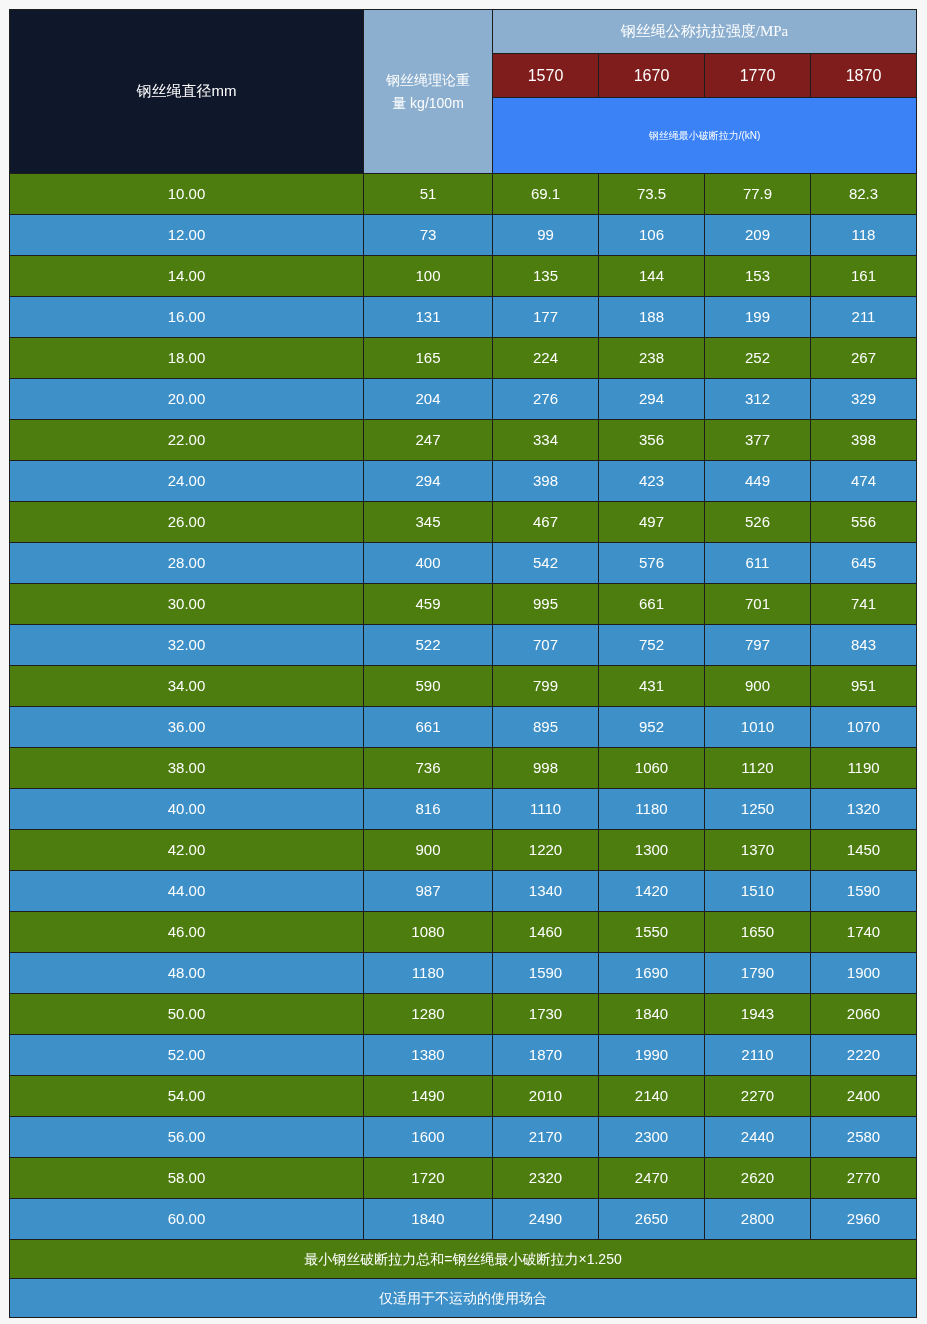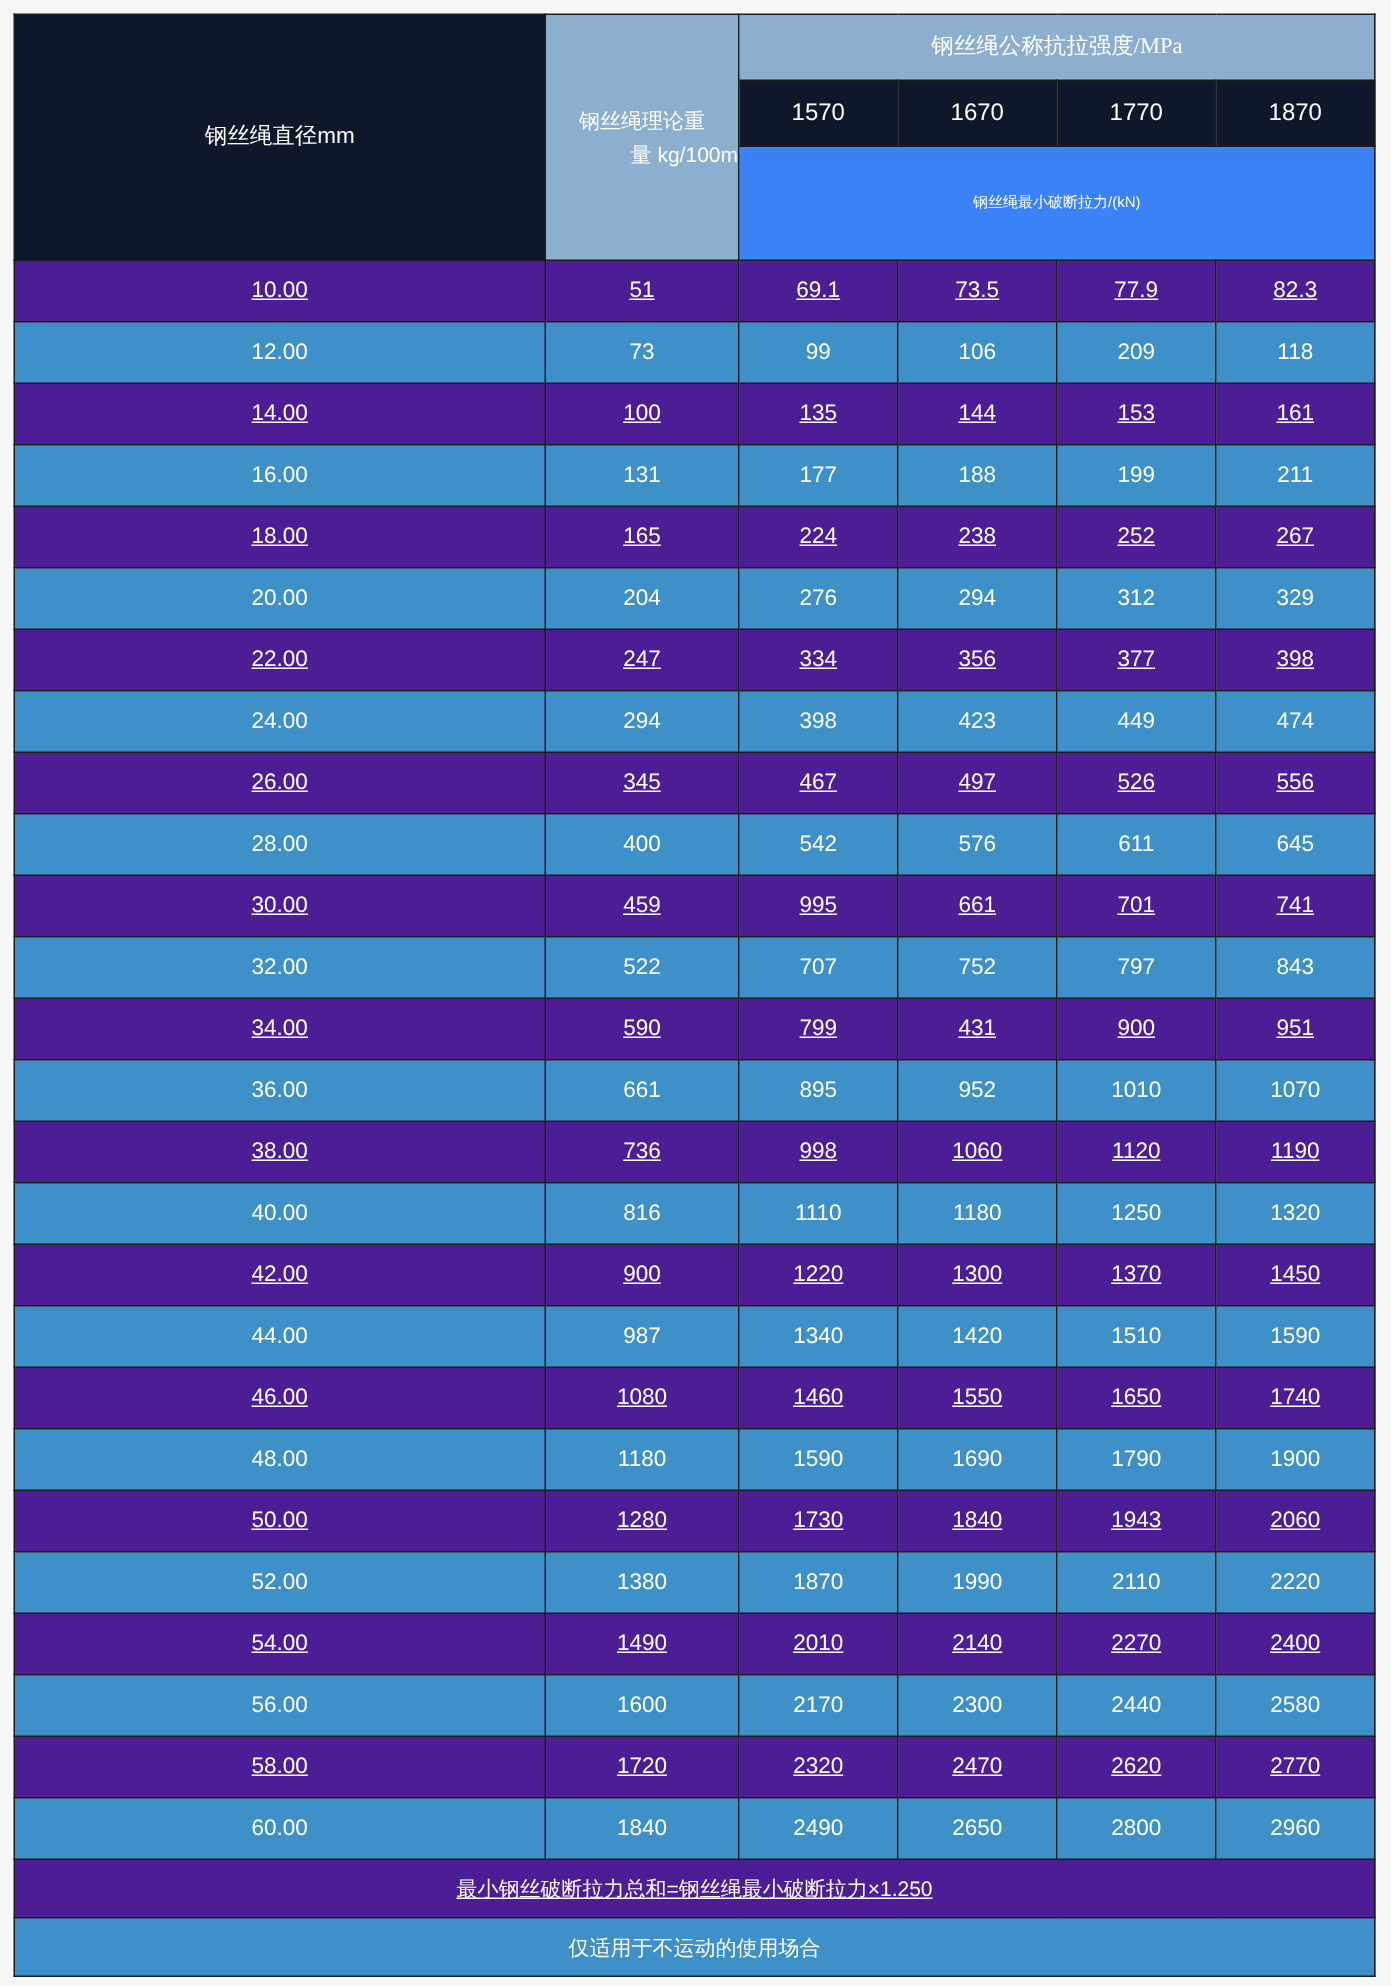--- a/index.html
+++ b/index.html
@@ -33,43 +33,43 @@
     font-weight: normal;
     padding: 0;
     line-height: 1.35;
   }
   
   col.c-dia   { width: 354px; }
   col.c-wt    { width: 129px; }
   col.c-str   { width: 106px; }
 
   
-  .band-light { background: #4c1d95; text-decoration: underline; }
+  .band-light { background: #4d7c0f; }
   .band-dark  { background: #3e90c8; }
 
   
   th.h-title {
     background: #8cafcf;
     font-size: 15px;
     height: 43px;
     font-family: Liberation Serif, serif;
   }
   th.h-dia {
     background: #0f172a;
     font-size: 15px;
   }
   th.h-wt {
     background: #8cafcf;
     font-size: 14px;
     padding: 0 10px;
   }
   th.h-wt .wt-l1 { display: block; }
-  th.h-wt .wt-l2 { display: block; margin-top: 4px; text-align: right; }
+  th.h-wt .wt-l2 { display: block; margin-top: 4px; }
   th.h-strength {
-    background: #0f172a;
+    background: #7f1d1d;
     font-size: 16px;
     height: 43px;
     margin-top: 44px;
   }
   th.h-sub {
     background: #3b82f6;
     font-size: 10px;
     height: 75px;
   }
 

